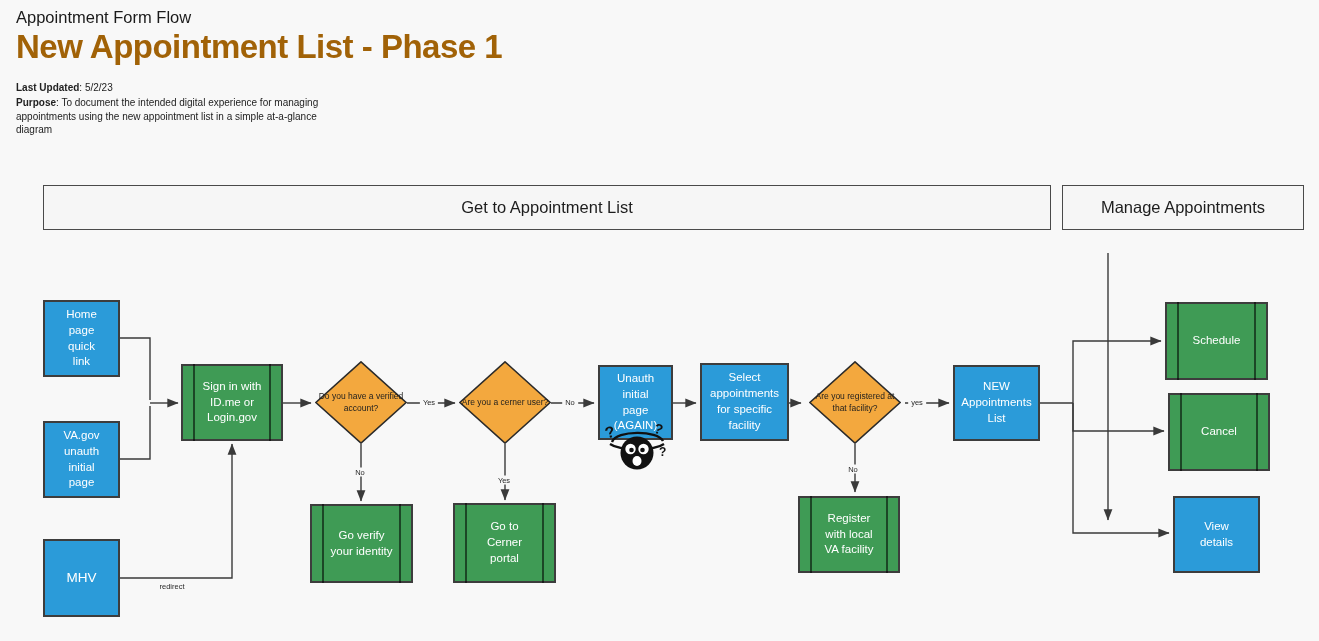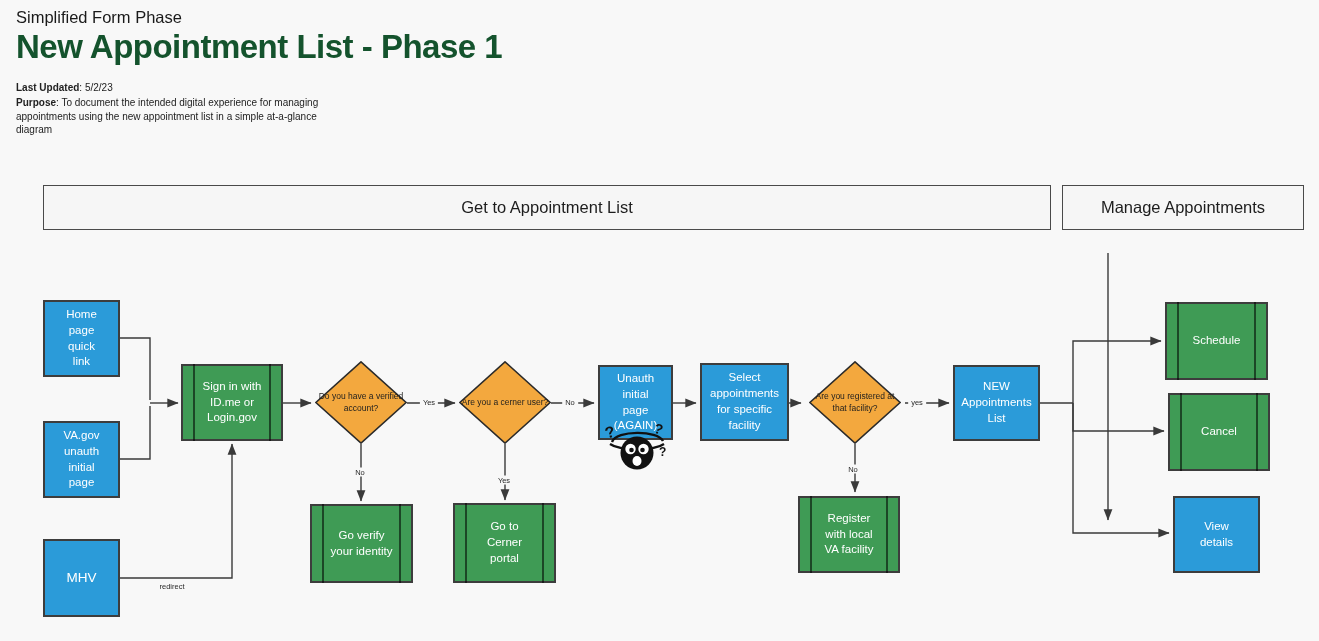--- a/index.html
+++ b/index.html
@@ -2,21 +2,21 @@
 <html><head>
 <meta charset="utf-8">
 <style>
   html,body{margin:0;padding:0;background:#f8f8f8;}
   .canvas{
     position:relative;width:1319px;height:641px;background:#f8f8f8;
     overflow:hidden;font-family:"Liberation Sans",sans-serif;
   }
   
   .kicker{position:absolute;left:16px;top:8px;font-size:16.5px;color:#1a1a1a;}
-  .title{position:absolute;left:16px;top:28px;margin:0;font-size:33px;font-weight:bold;color:#14532d;letter-spacing:-0.5px;}
+  .title{position:absolute;left:16px;top:28px;margin:0;font-size:33px;font-weight:bold;color:#a16207;letter-spacing:-0.5px;}
   .meta{position:absolute;left:16px;font-size:10px;color:#222;line-height:1.35;}
   .meta b{font-weight:bold;}
   .meta.lu{top:81px;}
   .meta.purpose{top:96px;max-width:336px;}
   
   .lane{
     position:absolute;top:185px;height:45px;box-sizing:border-box;
     background:#f6f6f6;border:1.6px solid #4a4a4a;
     display:flex;align-items:center;justify-content:center;
     font-size:16.5px;color:#1d1d1d;
@@ -45,21 +45,21 @@
     padding:0 3px;transform:translate(-50%,-50%);white-space:nowrap;
   }
   
   svg.emoji{position:absolute;z-index:3;}
 </style>
 </head>
 <body>
 
 <div class="canvas">
 
-  <div class="kicker">Simplified Form Phase</div>
+  <div class="kicker">Appointment Form Flow</div>
   <h1 class="title">New Appointment List - Phase 1</h1>
   <div class="meta lu"><b>Last Updated</b><span>: 5/2/23</span></div>
   <div class="meta purpose"><b>Purpose</b><span>: To document the intended digital experience for managing appointments using the new appointment list in a simple at-a-glance diagram</span></div>
 
   <svg class="edges" width="1319" height="641">
     <defs>
       <marker id="arw" viewBox="0 0 10 10" refX="9" refY="5" markerWidth="8.5" markerHeight="8.5" orient="auto">
         <path d="M0,1.3 L9.5,5 L0,8.7 z" fill="#3a3a3a"></path>
       </marker>
     </defs>

